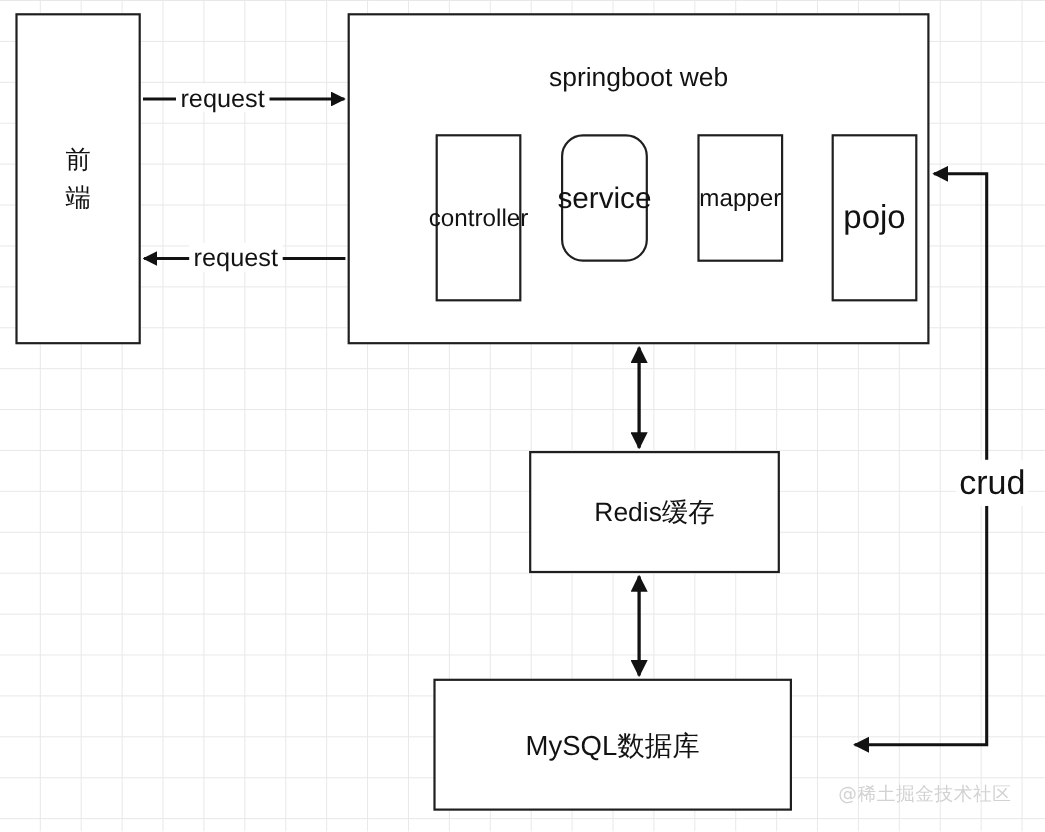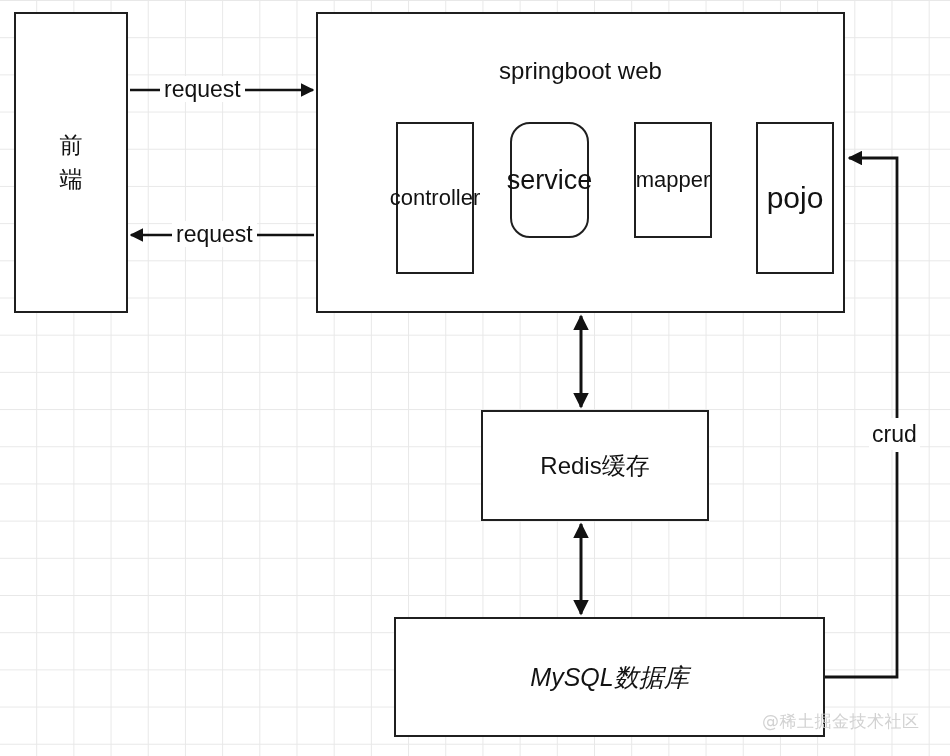--- a/index.html
+++ b/index.html
@@ -64,25 +64,25 @@
   }
   #springboot-title {
     margin-top: 43px;
     font-size: 24px;
   }
   #controller-box { left: 352px; top: 122px; width: 78px; height: 152px; font-size: 22px; line-height: 1.28; }
   #service-box    { left: 466px; top: 122px; width: 79px; height: 116px; font-size: 27px; line-height: 1.28; border-radius: 20px; }
   #mapper-box     { left: 590px; top: 122px; width: 78px; height: 116px; font-size: 22px; line-height: 1.28; }
   #pojo-box       { left: 712px; top: 122px; width: 78px; height: 152px; font-size: 30px; line-height: 1.28; }
   #redis-box      { left: 481px; top: 410px; width: 228px; height: 111px; font-size: 24px; }
-  #mysql-box      { left: 394px; top: 617px; width: 431px; height: 120px; font-size: 25px; font-style: italic; }
+  #mysql-box      { left: 394px; top: 617px; width: 326px; height: 120px; font-size: 25px; }
 
   #label-request  { left: 160px; top: 76px; font-size: 23px; padding: 0 4px; }
   #label-response { left: 172px; top: 221px; font-size: 23px; padding: 0 4px; }
-  #label-crud     { left: 869px; top: 418px; font-size: 23px; padding: 3px 3px; }
+  #label-crud     { left: 869px; top: 418px; font-size: 31px; padding: 3px 3px; }
 
   #watermark {
     position: absolute;
     left: 762px;
     top: 710px;
     font-size: 17px;
     color: #d2d2d2;
     letter-spacing: 0.5px;
     white-space: nowrap;
     font-family: "DejaVu Sans", sans-serif;

